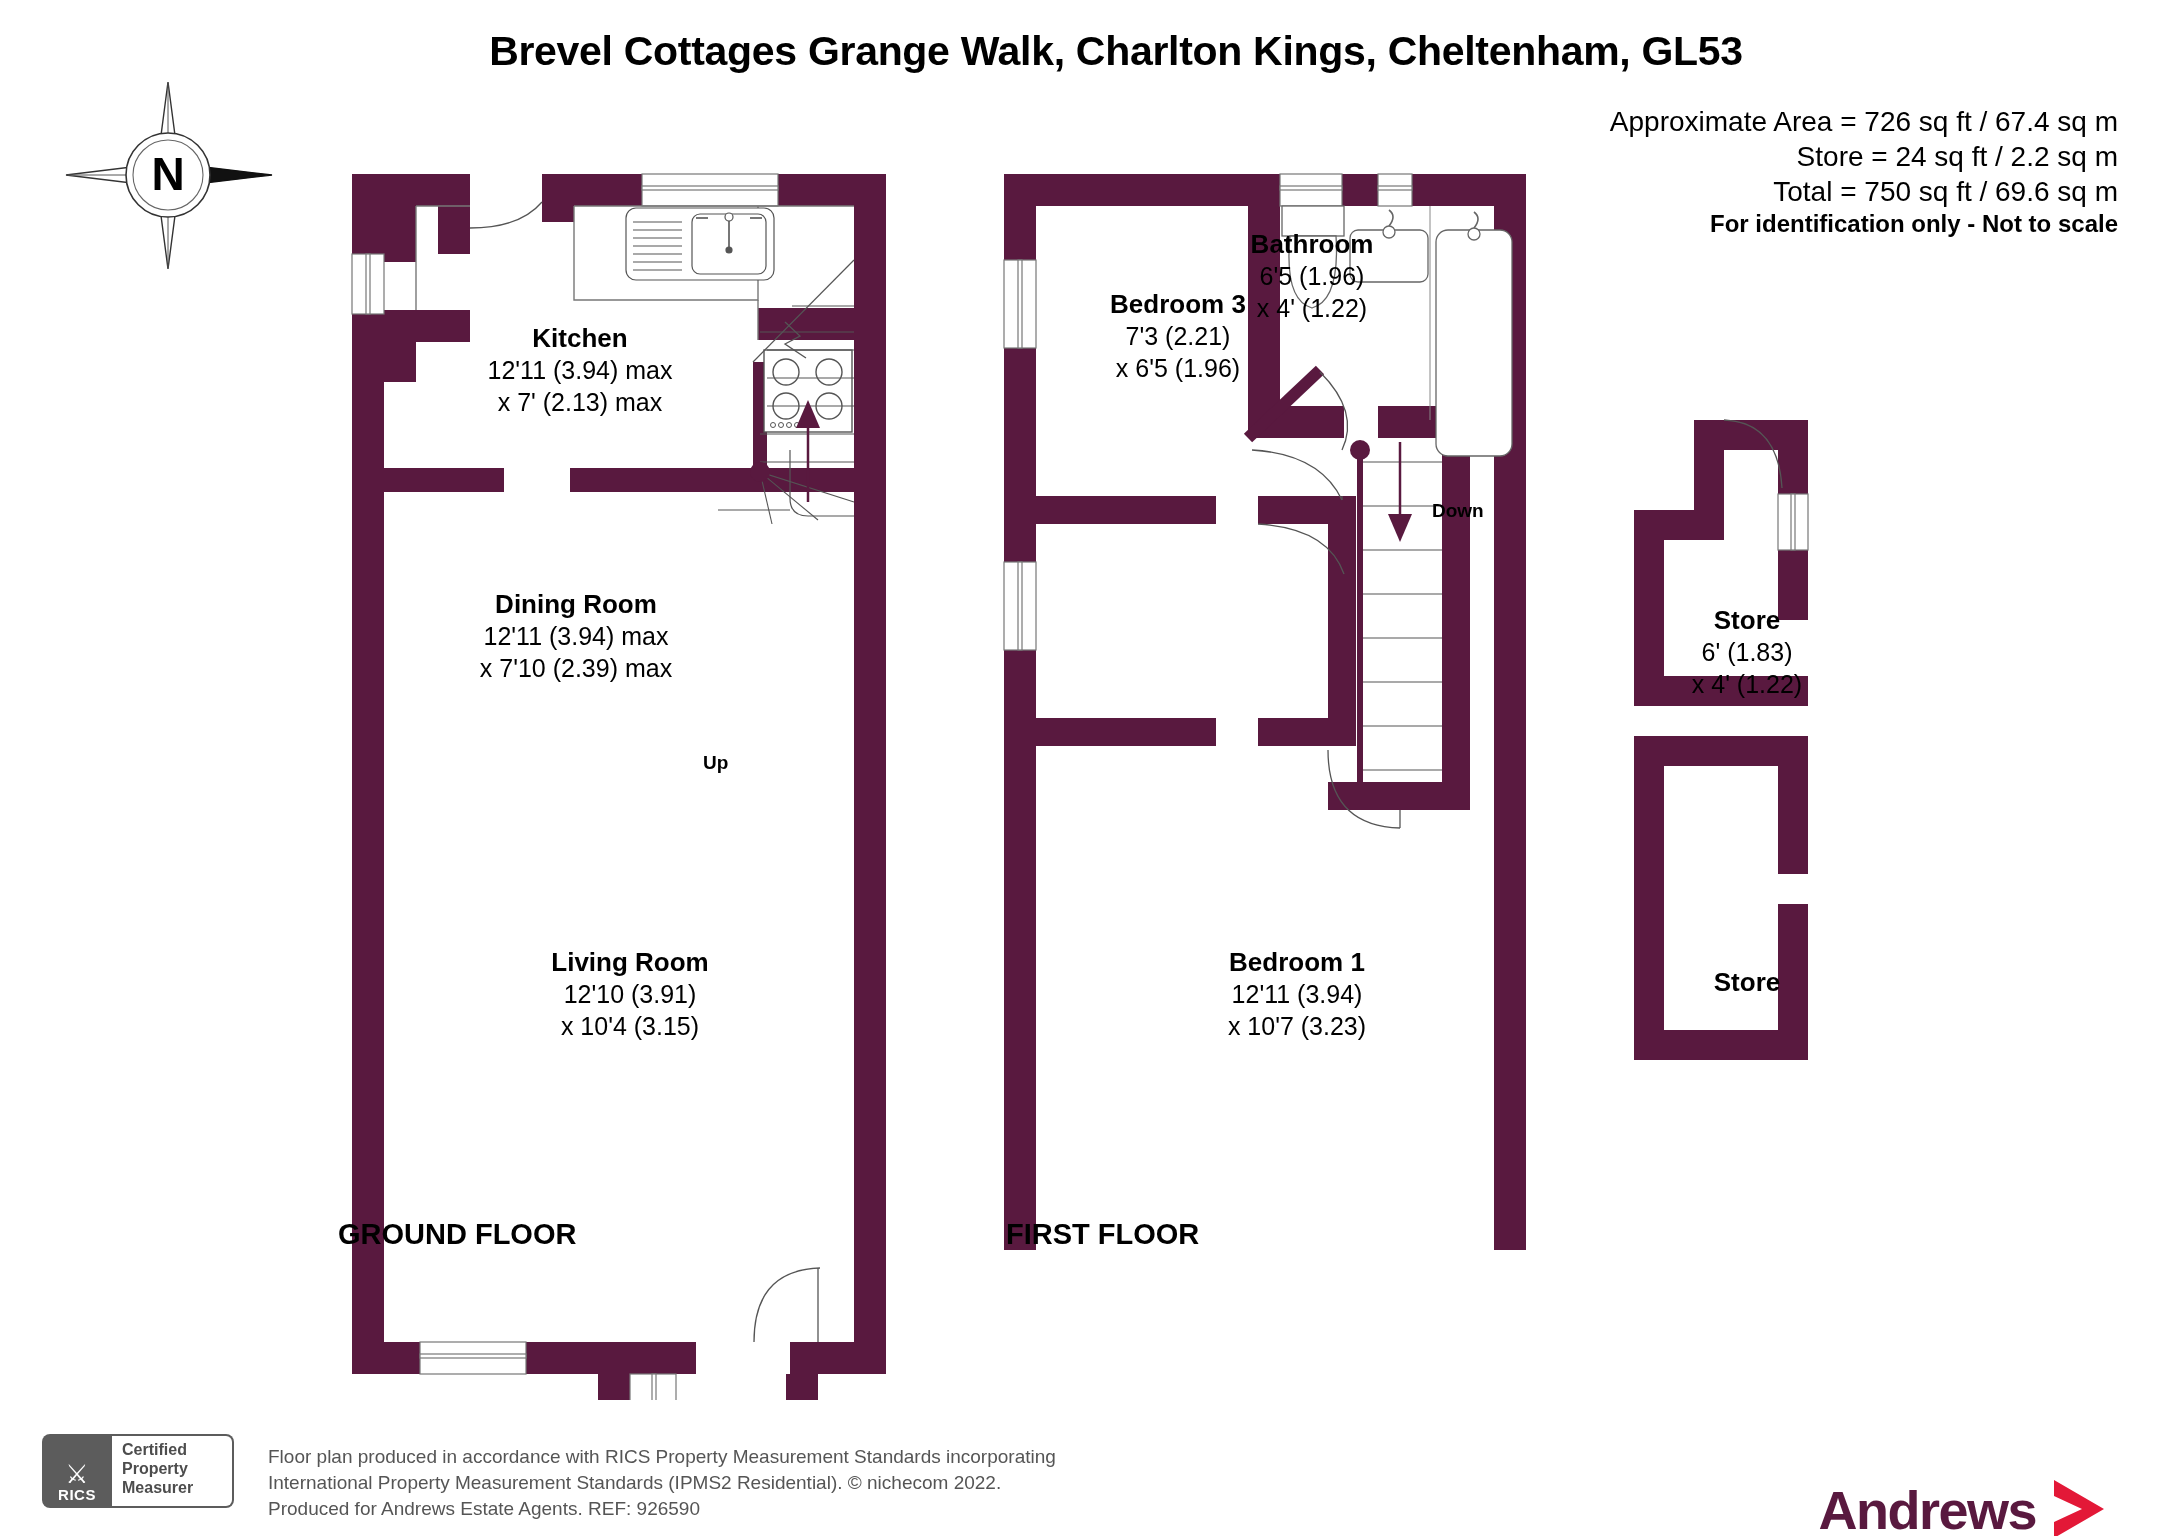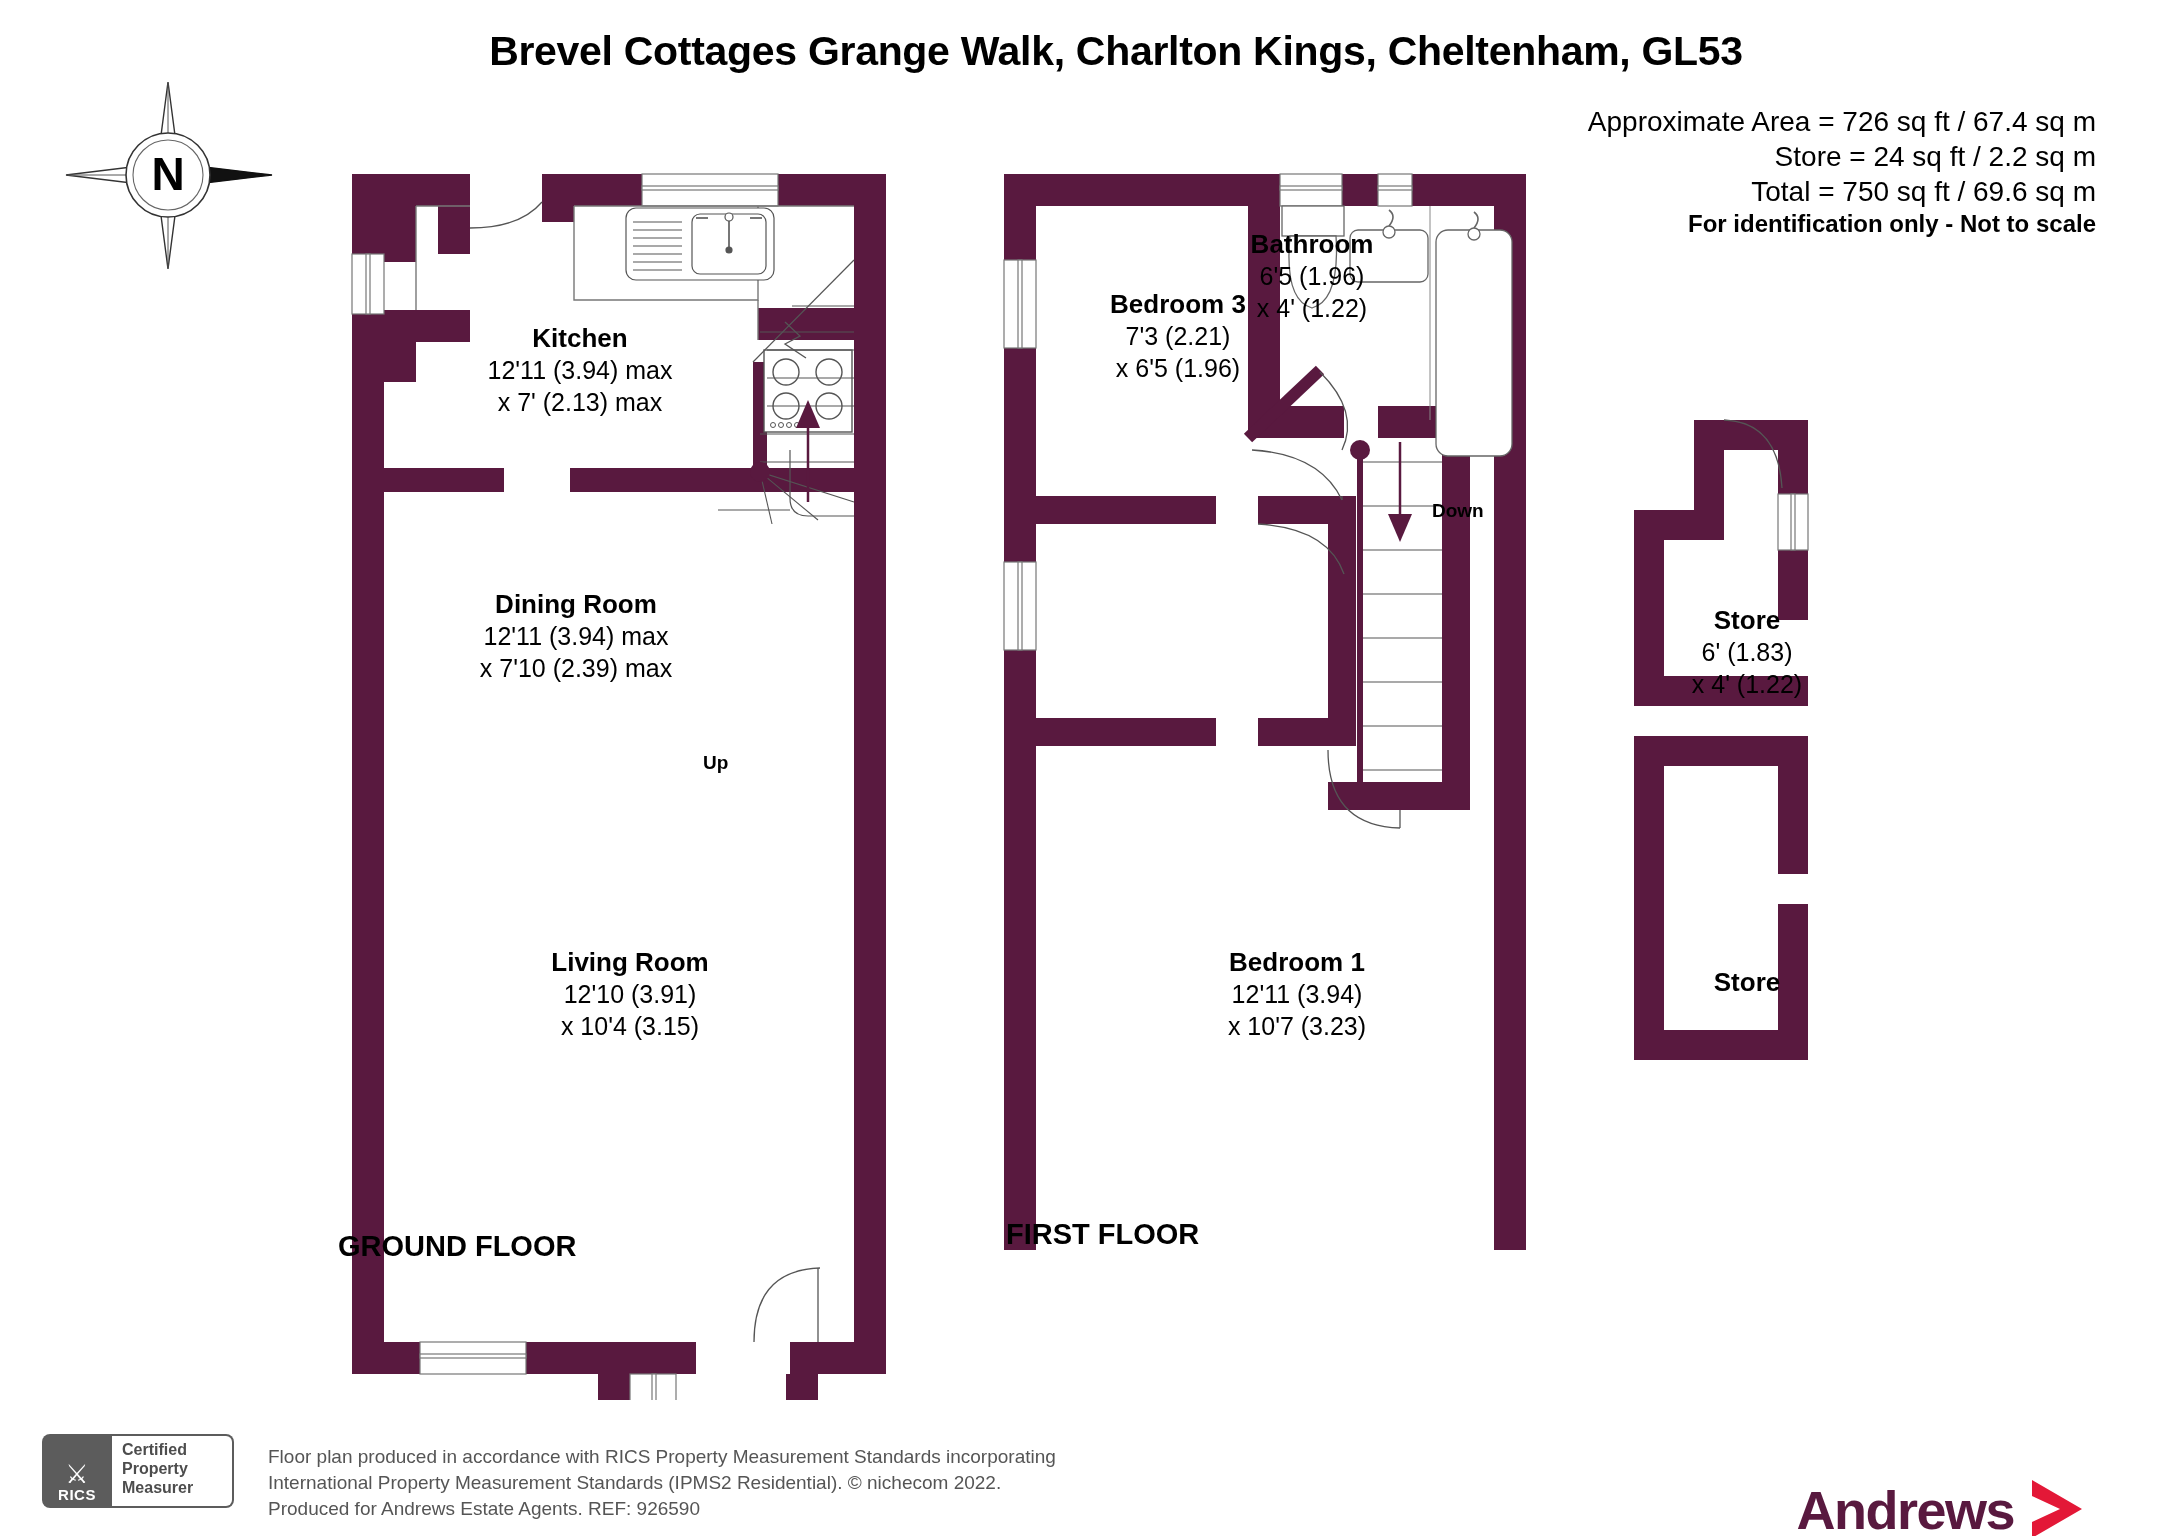--- a/index.html
+++ b/index.html
@@ -13,20 +13,21 @@
     height: 1536px;
     position: relative;
     font-family: "Liberation Sans", sans-serif;
     overflow: hidden;
   }
   #plan-root {
     position: absolute;
     left: 0; top: 0;
     width: 2120px;
     height: 1536px;
+    padding-left: 22px;
   }
   .title {
     position: absolute;
     left: 0;
     top: 28px;
     width: 2172px;
     text-align: center;
     font-size: 41px;
     font-weight: bold;
     color: #000000;
@@ -332,21 +333,21 @@
   </div>
 
   <div class="room-label" style="left:460px; top:946px; width:340px;">
     <div class="rl-name">Living Room</div>
     <div class="rl-dim">12'10 (3.91)</div>
     <div class="rl-dim">x 10'4 (3.15)</div>
   </div>
 
   <div class="stair-dir" style="left:703px; top:727px;margin-top:25px;">Up</div>
 
-  <div class="floor-label" style="left:338px; top:1218px;margin-top:12px;">GROUND FLOOR</div>
+  <div class="floor-label" style="left:338px; top:1218px;">GROUND FLOOR</div>
 
   <svg style="position:absolute;left:990px;top:150px;" width="620" height="1100" viewBox="0 0 620 1100">
     <g fill="#59193f" stroke="none">
 
       <rect x="14" y="24" width="32" height="1168"></rect>
 
       <rect x="14" y="24" width="244" height="32"></rect>
       <rect x="258" y="24" width="32" height="68"></rect>
       <rect x="352" y="24" width="36" height="32"></rect>
       <rect x="422" y="24" width="114" height="32"></rect>

